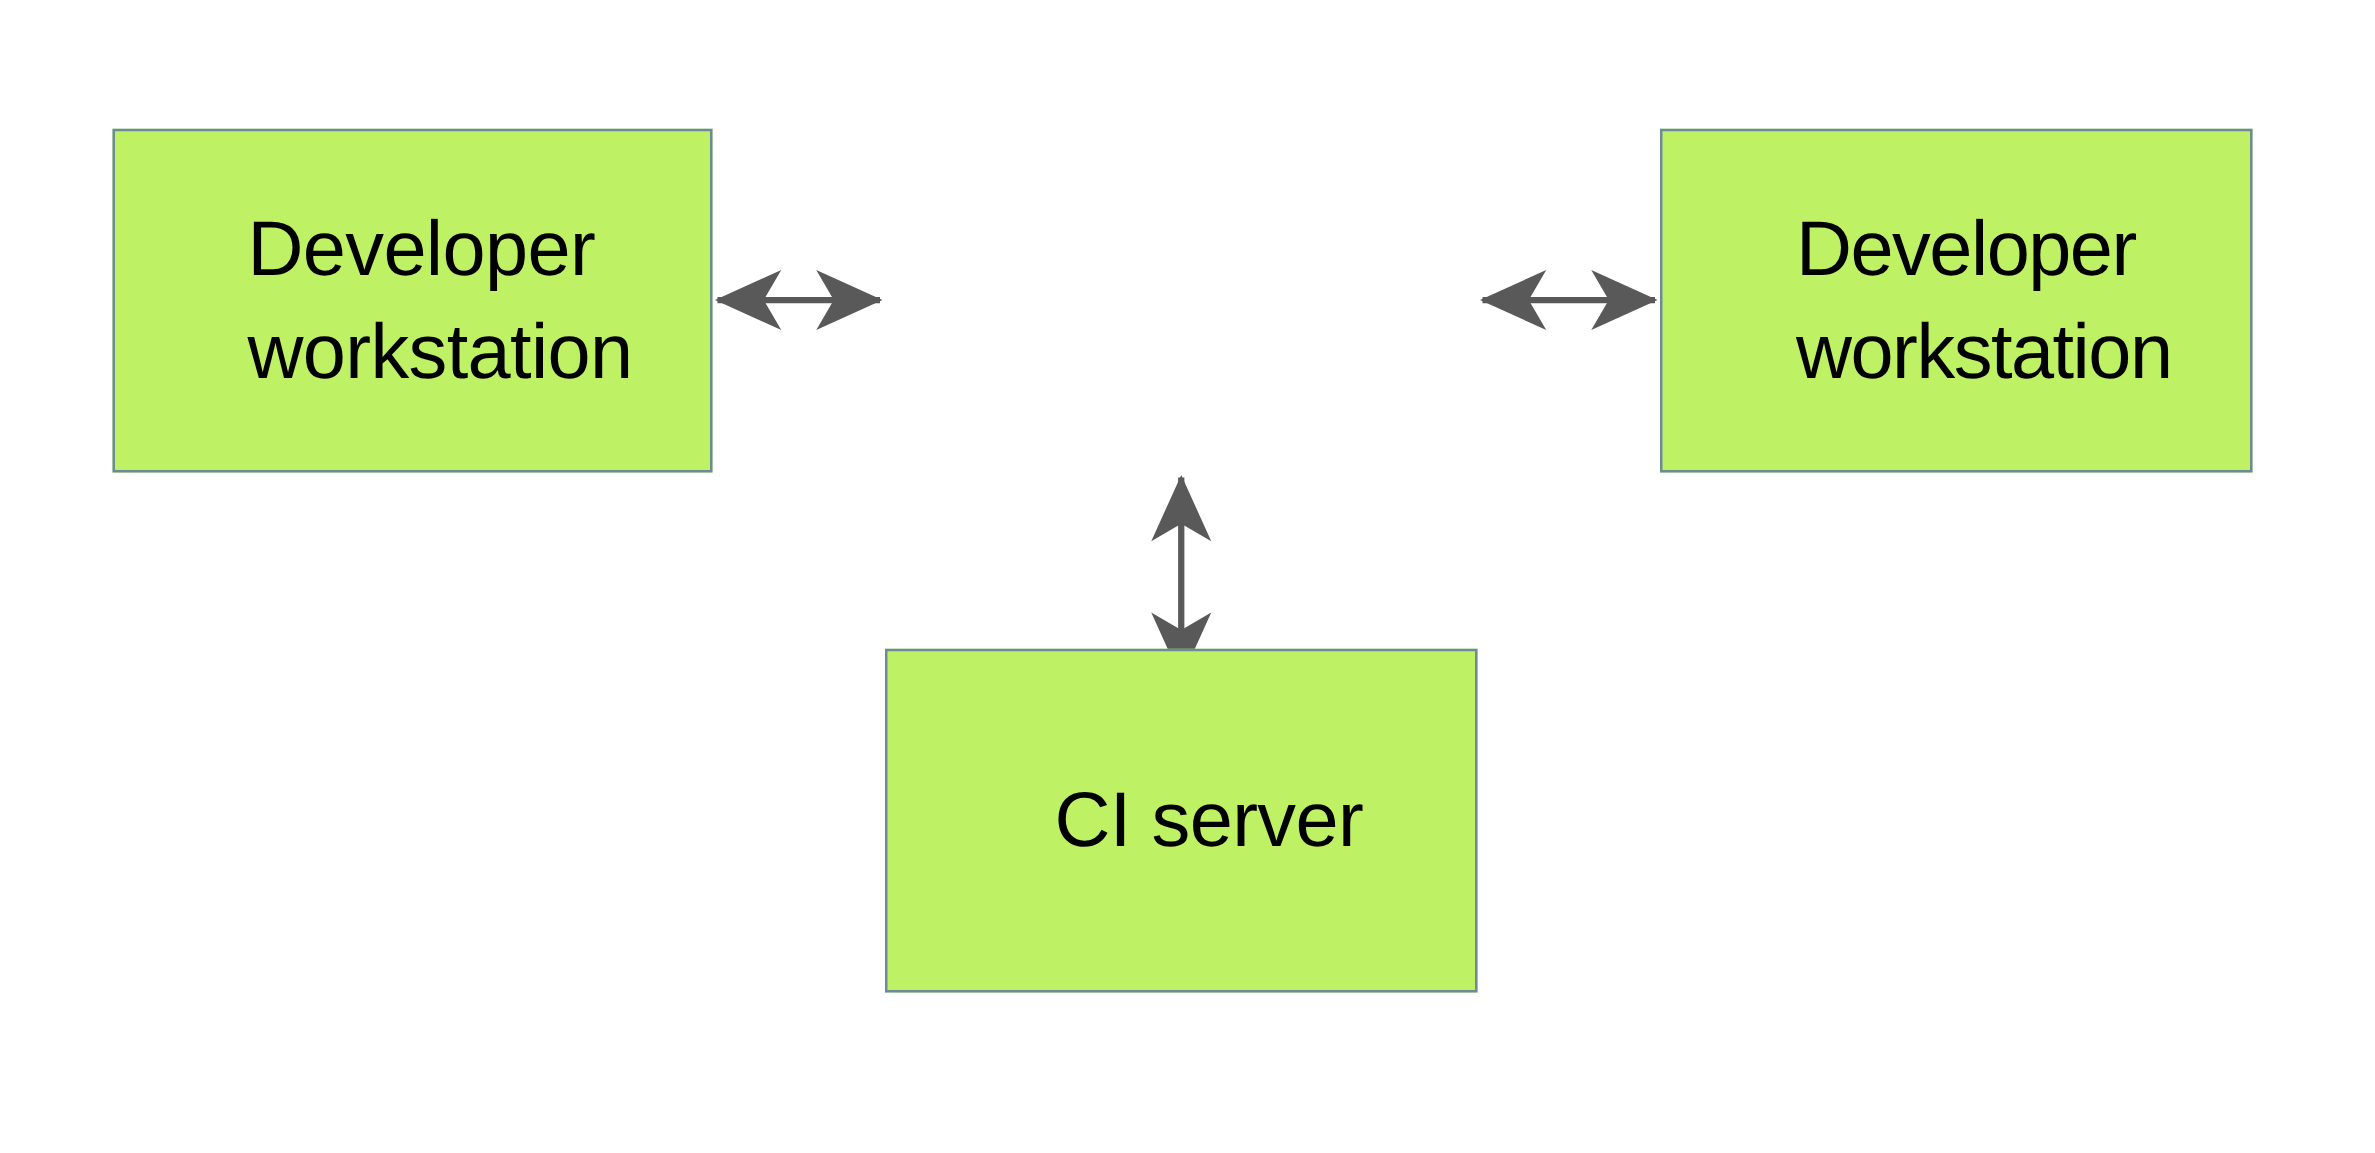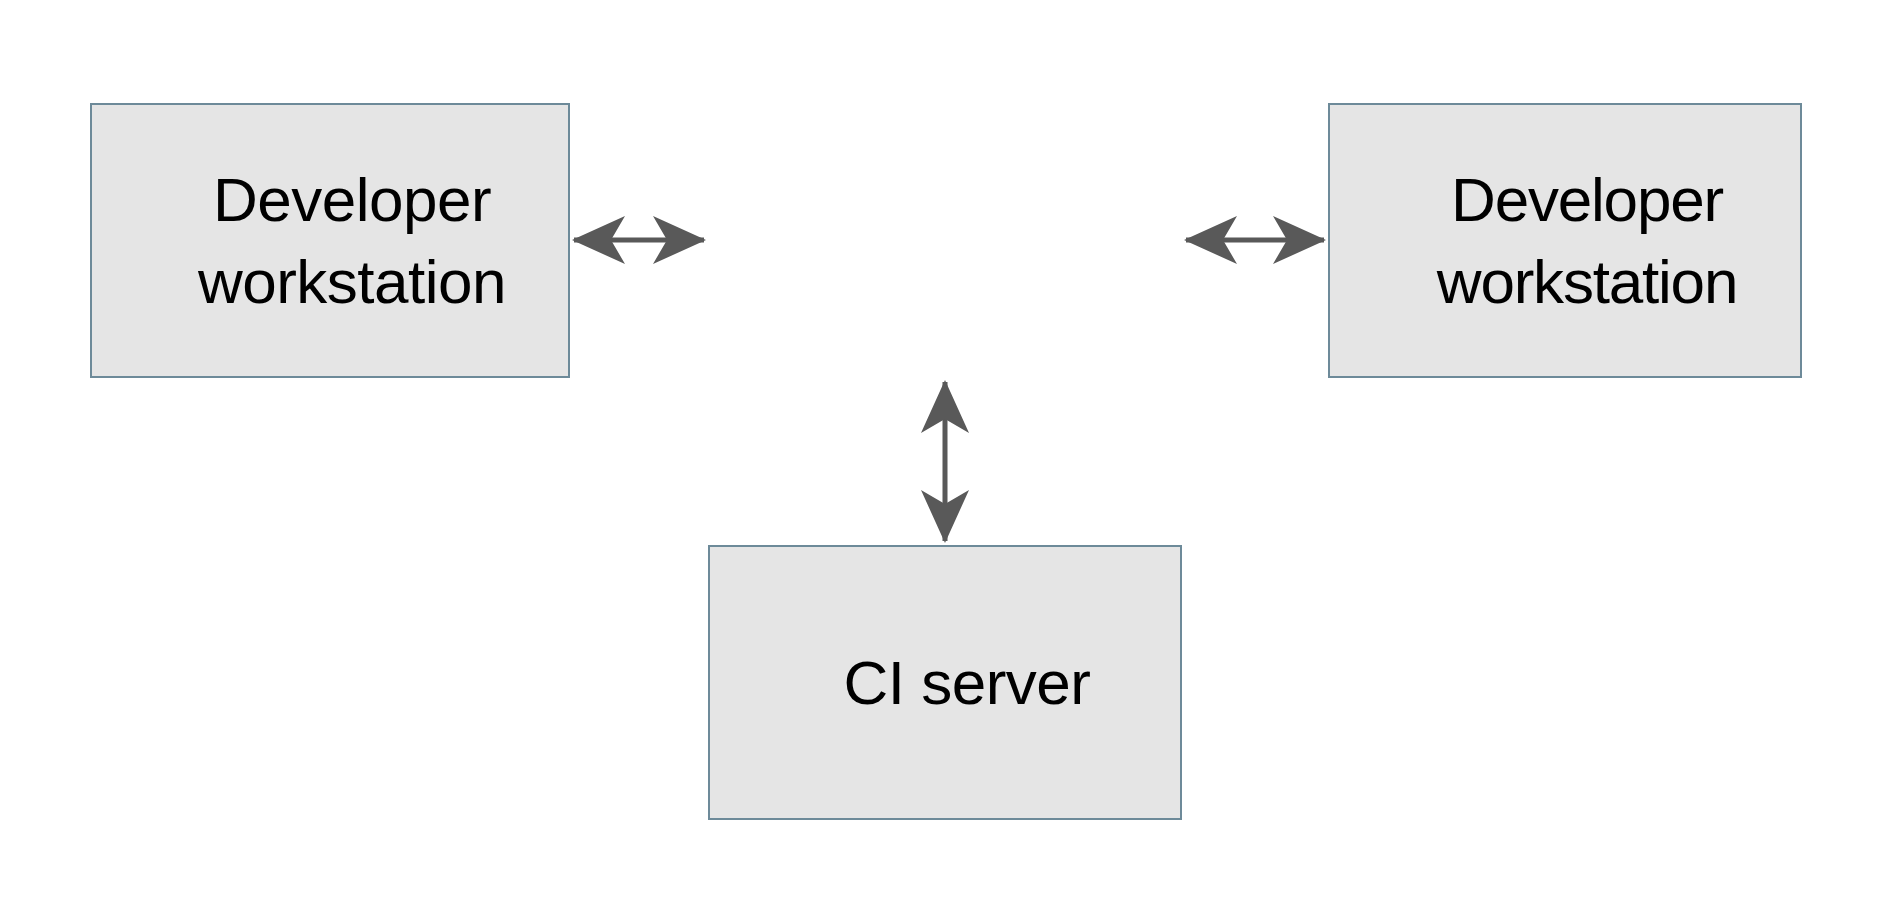--- a/index.html
+++ b/index.html
@@ -22,26 +22,25 @@
     position: absolute;
     left: 0;
     top: 0;
     width: 1900px;
     height: 922px;
     pointer-events: none;
   }
   .node {
     position: absolute;
     box-sizing: border-box;
-    background: #e5e5e5;
+    background: #bef264;
     border: 2px solid #6d8a99;
     display: flex;
     align-items: center;
     justify-content: center;
-    text-align: center;
     padding-left: 44px;
   }
   .node-label {
     display: block;
     color: #000000;
     font-size: 62px;
     font-weight: 400;
     line-height: 1.32;
     letter-spacing: -0.5px;
     white-space: pre-line;
@@ -83,17 +82,17 @@
     <span class="node-label">Developer
 workstation</span>
   </div>
 
 
   <div class="node" style="left:1328px; top:103px; width:474px; height:275px;">
     <span class="node-label tight">Developer
 workstation</span>
   </div>
 
-  <div class="node" style="left:708px; top:545px; width:474px; height:275px;">
+  <div class="node" style="left:708px; top:519px; width:474px; height:275px;">
     <span class="node-label">CI server</span>
   </div>
 
 </div>
 
 </body></html>

